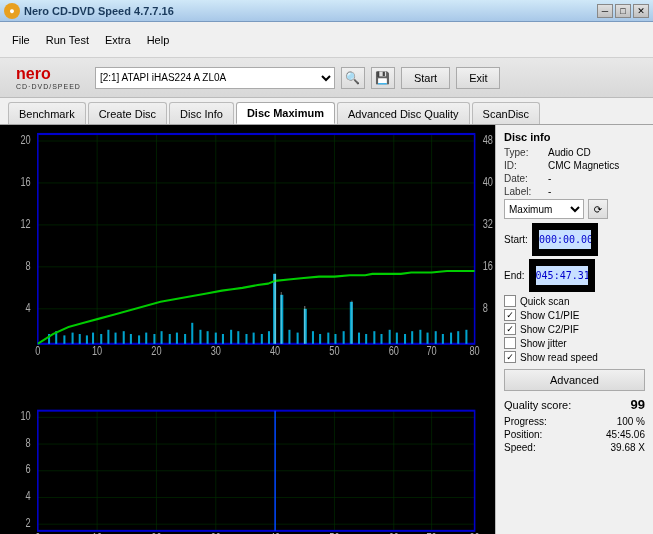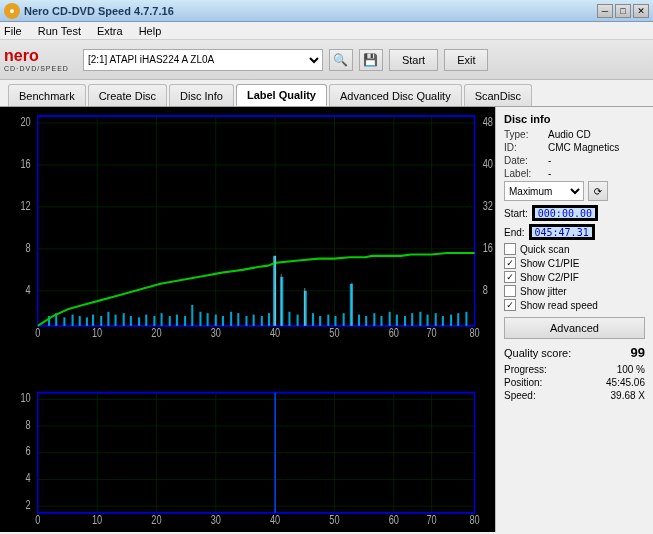--- a/index.html
+++ b/index.html
@@ -7,25 +7,25 @@
     
     
     .title-bar { background: linear-gradient(to bottom, #d0e8f8, #a8c8e8); height: 22px; display: flex; align-items: center; justify-content: space-between; padding: 0 4px; border-bottom: 1px solid #7a9abf; }
     .title-bar-left { display: flex; align-items: center; gap: 4px; }
     .title-bar-icon { width: 16px; height: 16px; background: #e8a020; border-radius: 50%; display: flex; align-items: center; justify-content: center; font-size: 9px; color: white; }
     .title-bar-text { font-size: 11px; color: #1a3a5c; font-weight: bold; }
     .title-bar-buttons { display: flex; gap: 2px; }
     .tb-btn { width: 16px; height: 14px; background: linear-gradient(to bottom, #e0e0e0, #c0c0c0); border: 1px solid #888; font-size: 9px; display: flex; align-items: center; justify-content: center; cursor: pointer; }
     
     
-    .menu-bar { background: #f0f0f0; height: 18px; display: flex; align-items: center; padding: 0 0; border-bottom: 1px solid #d0d0d0; gap: 8px; }
+    .menu-bar { background: #f0f0f0; height: 36px; display: flex; align-items: center; padding: 0 8px; border-bottom: 1px solid #d0d0d0; gap: 8px; }
     .menu-item { font-size: 11px; color: #000; padding: 1px 4px; cursor: pointer; }
     
     
-    .toolbar { background: linear-gradient(to bottom, #e8e8e8, #d8d8d8); height: 40px; display: flex; align-items: center; padding: 0 4px; gap: 6px; border-bottom: 1px solid #bbb; }
+    .toolbar { background: linear-gradient(to bottom, #e8e8e8, #d8d8d8); height: 40px; display: flex; align-items: center; padding: 0 16px; gap: 6px; border-bottom: 1px solid #bbb; }
     .logo-container { display: flex; flex-direction: column; margin-right: 8px; }
     .drive-select { height: 22px; font-size: 10px; width: 240px; border: 1px solid #aaa; background: white; }
     .toolbar-btn { height: 22px; width: 24px; background: linear-gradient(to bottom, #f0f0f0, #dcdcdc); border: 1px solid #aaa; display: flex; align-items: center; justify-content: center; cursor: pointer; font-size: 12px; }
     .start-btn { height: 22px; padding: 0 12px; background: linear-gradient(to bottom, #f0f0f0, #dcdcdc); border: 1px solid #aaa; cursor: pointer; font-size: 11px; }
     .exit-btn { height: 22px; padding: 0 12px; background: linear-gradient(to bottom, #f0f0f0, #dcdcdc); border: 1px solid #aaa; cursor: pointer; font-size: 11px; }
     
     
     .tabs { background: #f0f0f0; display: flex; padding: 4px 8px 0; border-bottom: 1px solid #a3a3a3; gap: 2px; }
     .tab { height: 22px; padding: 0 10px; background: linear-gradient(to bottom, #f0f0f0, #e0e0e0); border: 1px solid #bbb; border-bottom: none; font-size: 11px; cursor: pointer; display: flex; align-items: center; border-radius: 3px 3px 0 0; }
     .tab.active { background: white; border-color: #aaa; font-weight: bold; border-bottom: 1px solid white; z-index: 1; }
@@ -40,21 +40,21 @@
     .panel-row { display: flex; gap: 4px; margin-bottom: 2px; font-size: 10px; }
     .panel-label { color: #333; min-width: 40px; }
     .panel-value { color: #000; }
     
     .settings-title { font-weight: bold; font-size: 11px; margin-top: 6px; margin-bottom: 4px; }
     .settings-row { display: flex; align-items: center; gap: 4px; margin-bottom: 4px; }
     .settings-select { height: 20px; font-size: 10px; width: 80px; border: 1px solid #aaa; background: white; }
     .settings-btn-sm { width: 20px; height: 20px; background: linear-gradient(to bottom, #f0f0f0, #dcdcdc); border: 1px solid #aaa; font-size: 10px; cursor: pointer; display: flex; align-items: center; justify-content: center; }
     
     .time-row { display: flex; align-items: center; gap: 4px; margin-bottom: 3px; font-size: 10px; }
-    .time-input { width: 66px; height: 16px; background: #c8e0ff; border: 3px solid #000000; font-size: 10px; text-align: center; color: #0000cc; font-family: monospace; }
+    .time-input { width: 66px; height: 33px; background: #c8e0ff; border: 7px solid #000000; font-size: 10px; text-align: center; color: #0000cc; font-family: monospace; }
     
     .checkbox-row { display: flex; align-items: center; gap: 4px; margin-bottom: 2px; font-size: 10px; }
     .cb { width: 12px; height: 12px; border: 1px solid #888; background: white; display: flex; align-items: center; justify-content: center; font-size: 9px; }
     .cb.checked { background: white; }
     .cb-label { font-size: 10px; }
     .cb-disabled { opacity: 0.5; }
     
     .advanced-btn { width: 100%; height: 22px; background: linear-gradient(to bottom, #f0f0f0, #dcdcdc); border: 1px solid #aaa; font-size: 11px; cursor: pointer; margin-top: 4px; }
     
     .quality-row { display: flex; justify-content: space-between; align-items: center; margin-top: 6px; font-size: 11px; }
@@ -98,21 +98,21 @@
   <div class="toolbar-btn">🔍</div>
   <div class="toolbar-btn">💾</div>
   <button class="start-btn">Start</button>
   <button class="exit-btn">Exit</button>
 </div>
 
 <div class="tabs">
   <div class="tab">Benchmark</div>
   <div class="tab">Create Disc</div>
   <div class="tab">Disc Info</div>
-  <div class="tab active">Label Quality</div>
+  <div class="tab active">Disc Maximum</div>
   <div class="tab">Advanced Disc Quality</div>
   <div class="tab">ScanDisc</div>
 </div>
 
 <div class="main">
 
   <div style="flex:1;background:#000;display:flex;flex-direction:column;padding:2px;gap:44px;">
 
     <div style="flex:1.6;position:relative;min-height:0;">
       <svg width="100%" height="100%" viewBox="0 0 480 165" preserveAspectRatio="none" style="position:absolute;top:0;left:0;">

